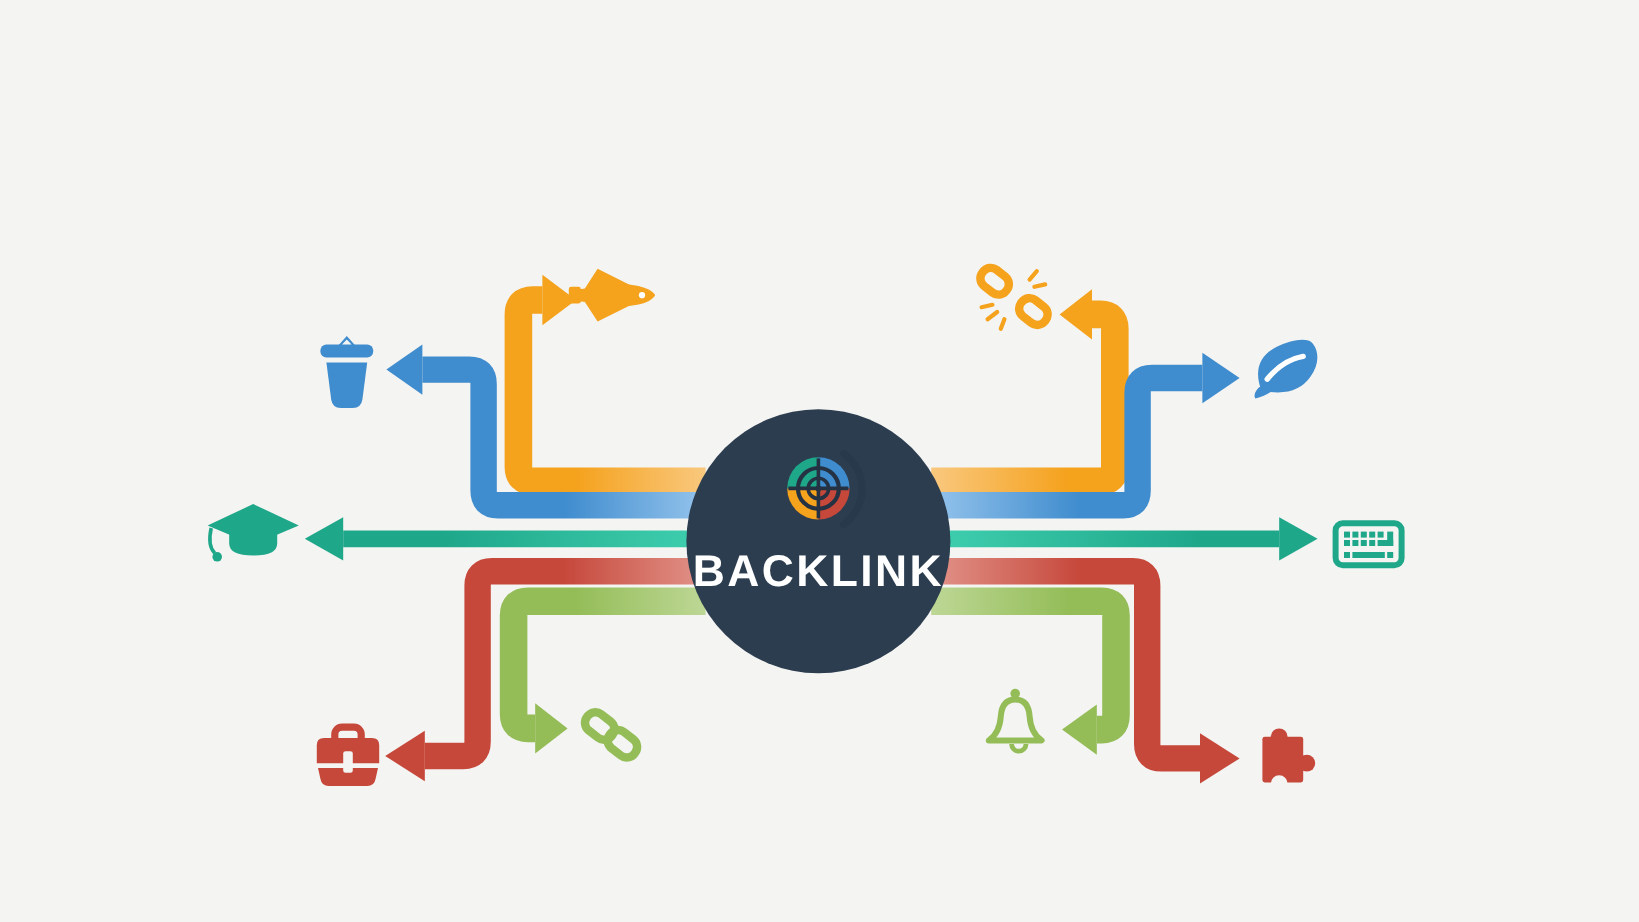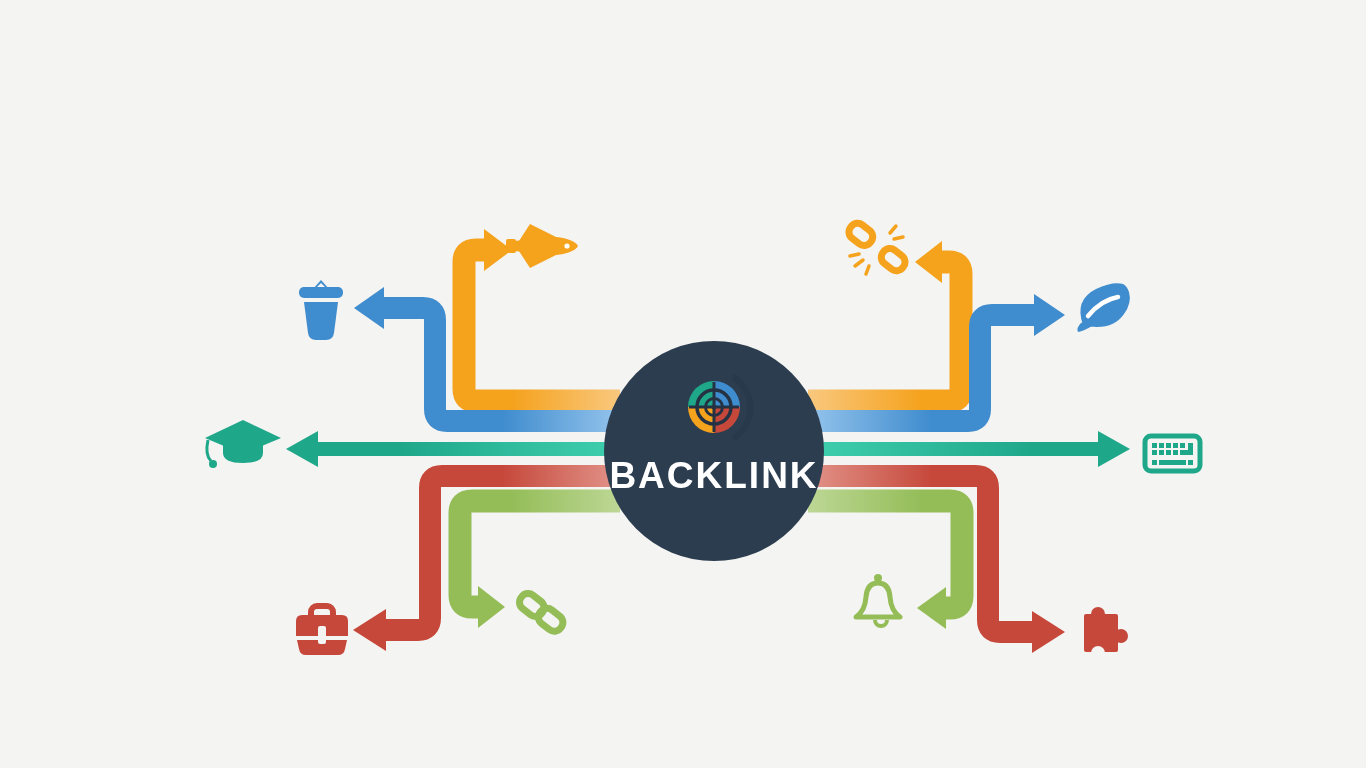--- a/index.html
+++ b/index.html
@@ -7,21 +7,21 @@
     --c-center-navy:#2C3D4F;
     --c-label-white:#FFFFFF;
     --c-orange:#F5A21D;  --c-orange-light:#F9C87E;
     --c-blue:#3F8CCE;    --c-blue-light:#8FC0EA;
     --c-teal:#1FA78A;    --c-teal-light:#3DCDAD;
     --c-red:#C6483B;     --c-red-light:#E08E84;
     --c-green:#94BD58;   --c-green-light:#BDD795;
   }
   html,body{margin:0;padding:0;}
   body{background:var(--c-background);font-family:"Liberation Sans",sans-serif;}
-  .stage{position:relative;width:1236px;height:768px;background:var(--c-background);overflow:hidden;padding-left:32px;}
+  .stage{position:relative;width:1236px;height:768px;background:var(--c-background);overflow:hidden;}
   svg{display:block;}
   .arrow{fill:none;stroke-linecap:butt;}
   .w23{stroke-width:23;} .w22{stroke-width:22;} .w14{stroke-width:14;}
   .head-orange{fill:var(--c-orange);} .head-blue{fill:var(--c-blue);}
   .head-teal{fill:var(--c-teal);}   .head-red{fill:var(--c-red);}
   .head-green{fill:var(--c-green);}
   .stop-orange{stop-color:var(--c-orange);} .stop-orange-light{stop-color:var(--c-orange-light);}
   .stop-blue{stop-color:var(--c-blue);}     .stop-blue-light{stop-color:var(--c-blue-light);}
   .stop-teal{stop-color:var(--c-teal);}     .stop-teal-light{stop-color:var(--c-teal-light);}
   .stop-red{stop-color:var(--c-red);}       .stop-red-light{stop-color:var(--c-red-light);}

